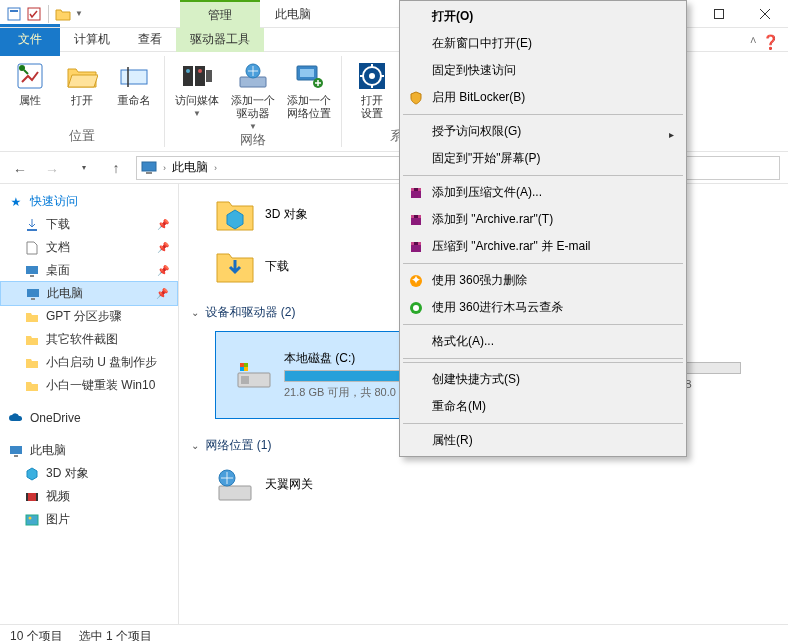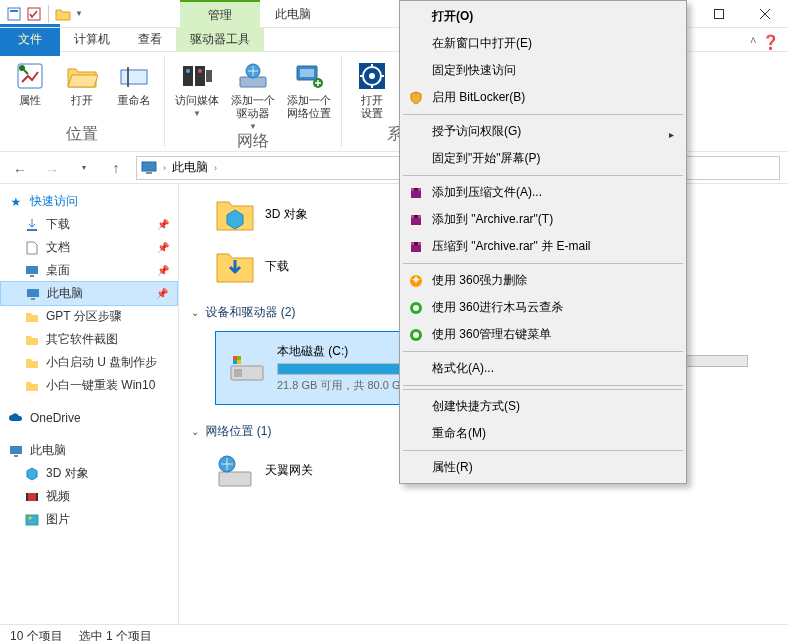--- a/index.html
+++ b/index.html
@@ -17,21 +17,21 @@
 .tab{padding:4px 14px;height:24px;display:flex;align-items:center;color:#333}
 .tab-tools{background:#d7f0c6;color:#333}
 .help-icn{position:absolute;right:8px;top:34px;color:#0078d7;font-size:14px}
 .chev-icn{position:absolute;right:32px;top:36px;color:#666;font-size:8px}
 .ribbon{height:100px;border-bottom:1px solid #e5e5e5;display:flex;padding:4px 0;position:relative}
 .rgroup{border-right:1px solid #e5e5e5;padding:0 10px;display:flex;flex-direction:column;align-items:center}
 .rrow{display:flex;gap:12px;flex:1;align-items:flex-start;padding-top:4px}
 .rbtn{display:flex;flex-direction:column;align-items:center;gap:2px;min-width:40px}
 .rbtn-icon{width:32px;height:32px;display:flex;align-items:center;justify-content:center}
 .rbtn-label{font-size:11px;color:#333;text-align:center;line-height:13px}
-.rgroup-label{font-size:16px;color:#666;padding-bottom:2px}
+.rgroup-label{font-size:13px;color:#666;padding-bottom:2px}
 .smallbtns{display:flex;flex-direction:column;gap:1px;padding-top:2px}
 .smallbtn{display:flex;align-items:center;gap:4px;font-size:11px;color:#333;padding:1px 3px}
 .smallbtn-icon{width:16px;height:16px;display:flex;align-items:center;justify-content:center}
 .addressbar{height:32px;border-bottom:1px solid #e5e5e5;display:flex;align-items:center;padding:0 8px;gap:8px}
 .navbtn{width:24px;height:24px;display:flex;align-items:center;justify-content:center;color:#555;font-size:14px}
 .addr-field{flex:1;height:24px;border:1px solid #ccc;display:flex;align-items:center;padding:0 4px;gap:6px}
 .content{display:flex;height:440px}
 .navpane{width:179px;border-right:1px solid #e5e5e5;overflow-y:auto;padding:6px 0}
 .navitem{display:flex;align-items:center;gap:6px;padding:3px 8px;font-size:12px;color:#333}
 .navitem.sel{background:#cce8ff;border:1px solid #99d1ff;margin:-1px 0}
@@ -40,21 +40,21 @@
 .navindent2{padding-left:24px}
 .navicon{width:16px;height:16px;display:flex;align-items:center;justify-content:center}
 .navhead{color:#0078d7;font-weight:400}
 .mainpane{flex:1;overflow-y:auto;padding:6px 12px}
 .section-hdr{display:flex;align-items:center;gap:6px;color:#173a68;font-size:12px;padding:6px 0}
 .section-hdr .caret{color:#555;font-size:10px}
 .folder-grid{display:flex;flex-wrap:wrap;gap:12px 24px;padding:4px 0 12px 24px}
 .folder-item{display:flex;align-items:center;gap:10px;width:200px}
 .folder-icn{width:40px;height:40px;display:flex;align-items:center;justify-content:center}
 .drive-grid{display:flex;gap:24px;padding:4px 0 12px 24px}
-.drive-item{display:flex;align-items:center;gap:10px;width:260px;padding:11px}
+.drive-item{display:flex;align-items:center;gap:10px;width:260px;padding:18px}
 .drive-item.sel{background:#cce8ff;border:1px solid #0078d7}
 .drive-info{flex:1;display:flex;flex-direction:column;gap:3px}
 .drive-name{font-size:12px}
 .drive-bar{height:12px;background:#e8e8e8;border:1px solid #bbb;position:relative}
 .drive-bar-fill{height:100%;background:#26a0da}
 .drive-sub{font-size:11px;color:#666}
 .netloc{display:flex;align-items:center;gap:10px;padding:4px 0 12px 24px}
 .statusbar{height:24px;border-top:1px solid #e5e5e5;display:flex;align-items:center;padding:0 10px;gap:16px;font-size:11px;color:#333}
 .ctxmenu{position:absolute;left:399px;top:0;width:288px;background:#f0f0f0;border:1px solid #a0a0a0;box-shadow:4px 4px 6px rgba(0,0,0,0.25);z-index:1000;padding:2px}
 .ctxitem{display:flex;align-items:flex-end;gap:8px;padding:5px 20px 5px 30px;font-size:12px;color:#000;position:relative}
@@ -561,29 +561,20 @@
     </div>
   <div class="ctxitem">
       <span class="ctxicon">
         <svg width="14" height="14">
           <circle cx="7" cy="7" r="6" fill="#2aa82a"></circle>
           <circle cx="7" cy="7" r="3" fill="#fff"></circle>
         </svg>
       </span>
       <span>使用 360进行木马云查杀</span>
     </div>
-  <div class="ctxitem">
-      <span class="ctxicon">
-        <svg width="14" height="14">
-          <circle cx="7" cy="7" r="6" fill="#2aa82a"></circle>
-          <circle cx="7" cy="7" r="3" fill="#fff"></circle>
-        </svg>
-      </span>
-      <span>使用 360管理右键菜单</span>
-    </div>
   <div class="ctxsep"></div>
   <div class="ctxitem">
       <span>格式化(A)...</span>
     </div>
   <div class="ctxsep"></div>
   <div class="ctxsep"></div>
   <div class="ctxitem">
       <span>创建快捷方式(S)</span>
     </div>
   <div class="ctxitem">

